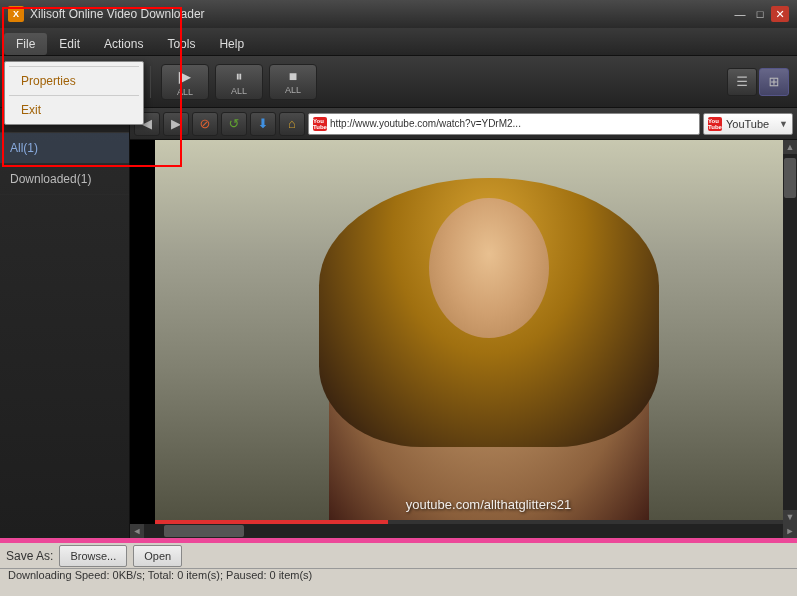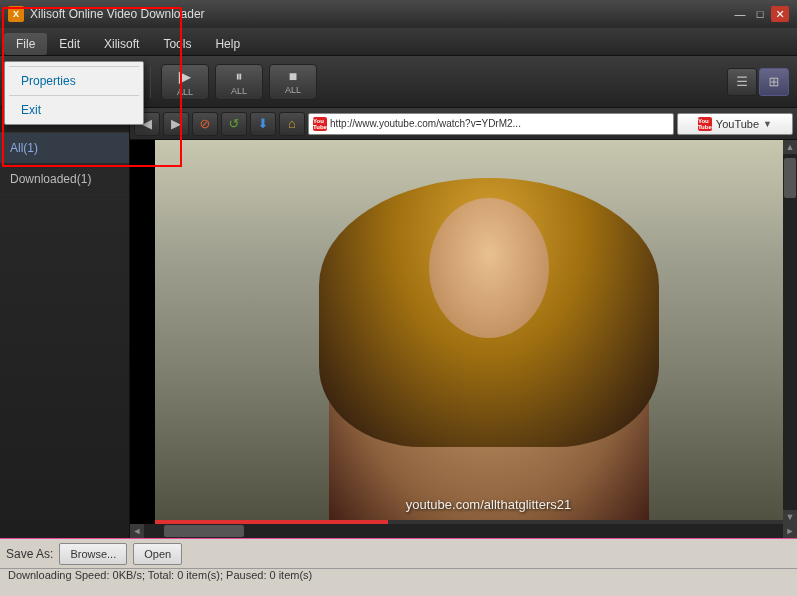--- a/index.html
+++ b/index.html
@@ -88,21 +88,21 @@
       background: #f0f0f0;
       border: 1px solid #888;
       border-radius: 2px;
       box-shadow: 2px 2px 6px rgba(0,0,0,0.4);
       z-index: 200;
       min-width: 140px;
       padding: 2px 0;
     }
     .dropdown-item {
       padding: 5px 16px;
-      color: #0369a1;
+      color: #a16207;
       cursor: pointer;
       font-size: 12px;
       white-space: nowrap;
     }
     .dropdown-item.new-download {
       font-weight: bold;
       color: #000;
     }
     .dropdown-separator {
       height: 1px;
@@ -273,21 +273,21 @@
       white-space: nowrap;
       font-size: 10px;
     }
     .nav-site-selector {
       height: 22px;
       background: linear-gradient(to bottom, #fff, #e8e8e8);
       border: 1px solid #888;
       border-radius: 2px;
       display: flex;
       align-items: center;
-      padding: 0 20px;
+      padding: 0 4px;
       gap: 4px;
       cursor: pointer;
       min-width: 90px;
     }
     .nav-site-icon {
       width: 14px;
       height: 14px;
       background: #e02020;
       border-radius: 2px;
       display: flex;
@@ -453,21 +453,21 @@
       bottom: 1px;
       width: 80px;
       background: #555;
       border-radius: 2px;
     }
 
     
     .save-bar {
       height: 30px;
       background: #d4d0c8;
-      border-top: 1px solid #ec4899;
+      border-top: 5px solid #ec4899;
       display: flex;
       align-items: center;
       padding: 0 6px;
       gap: 6px;
     }
     .save-label {
       color: #333;
       font-size: 12px;
       white-space: nowrap;
     }
@@ -542,21 +542,21 @@
     <div class="dropdown-menu">
       <div class="dropdown-separator"></div>
       <div class="dropdown-item">Properties</div>
       <div class="dropdown-separator"></div>
       <div class="dropdown-item">Exit</div>
     </div>
 
     <div class="menu-highlight-box"></div>
   </div>
   <div class="menu-item">Edit</div>
-  <div class="menu-item">Xilisoft</div>
+  <div class="menu-item">Actions</div>
   <div class="menu-item">Tools</div>
   <div class="menu-item">Help</div>
 </div>
 
 <div class="toolbar">
   <div class="toolbar-btn">
     <span>⏸</span>
   </div>
   <div class="toolbar-btn">
     <span>■</span>

